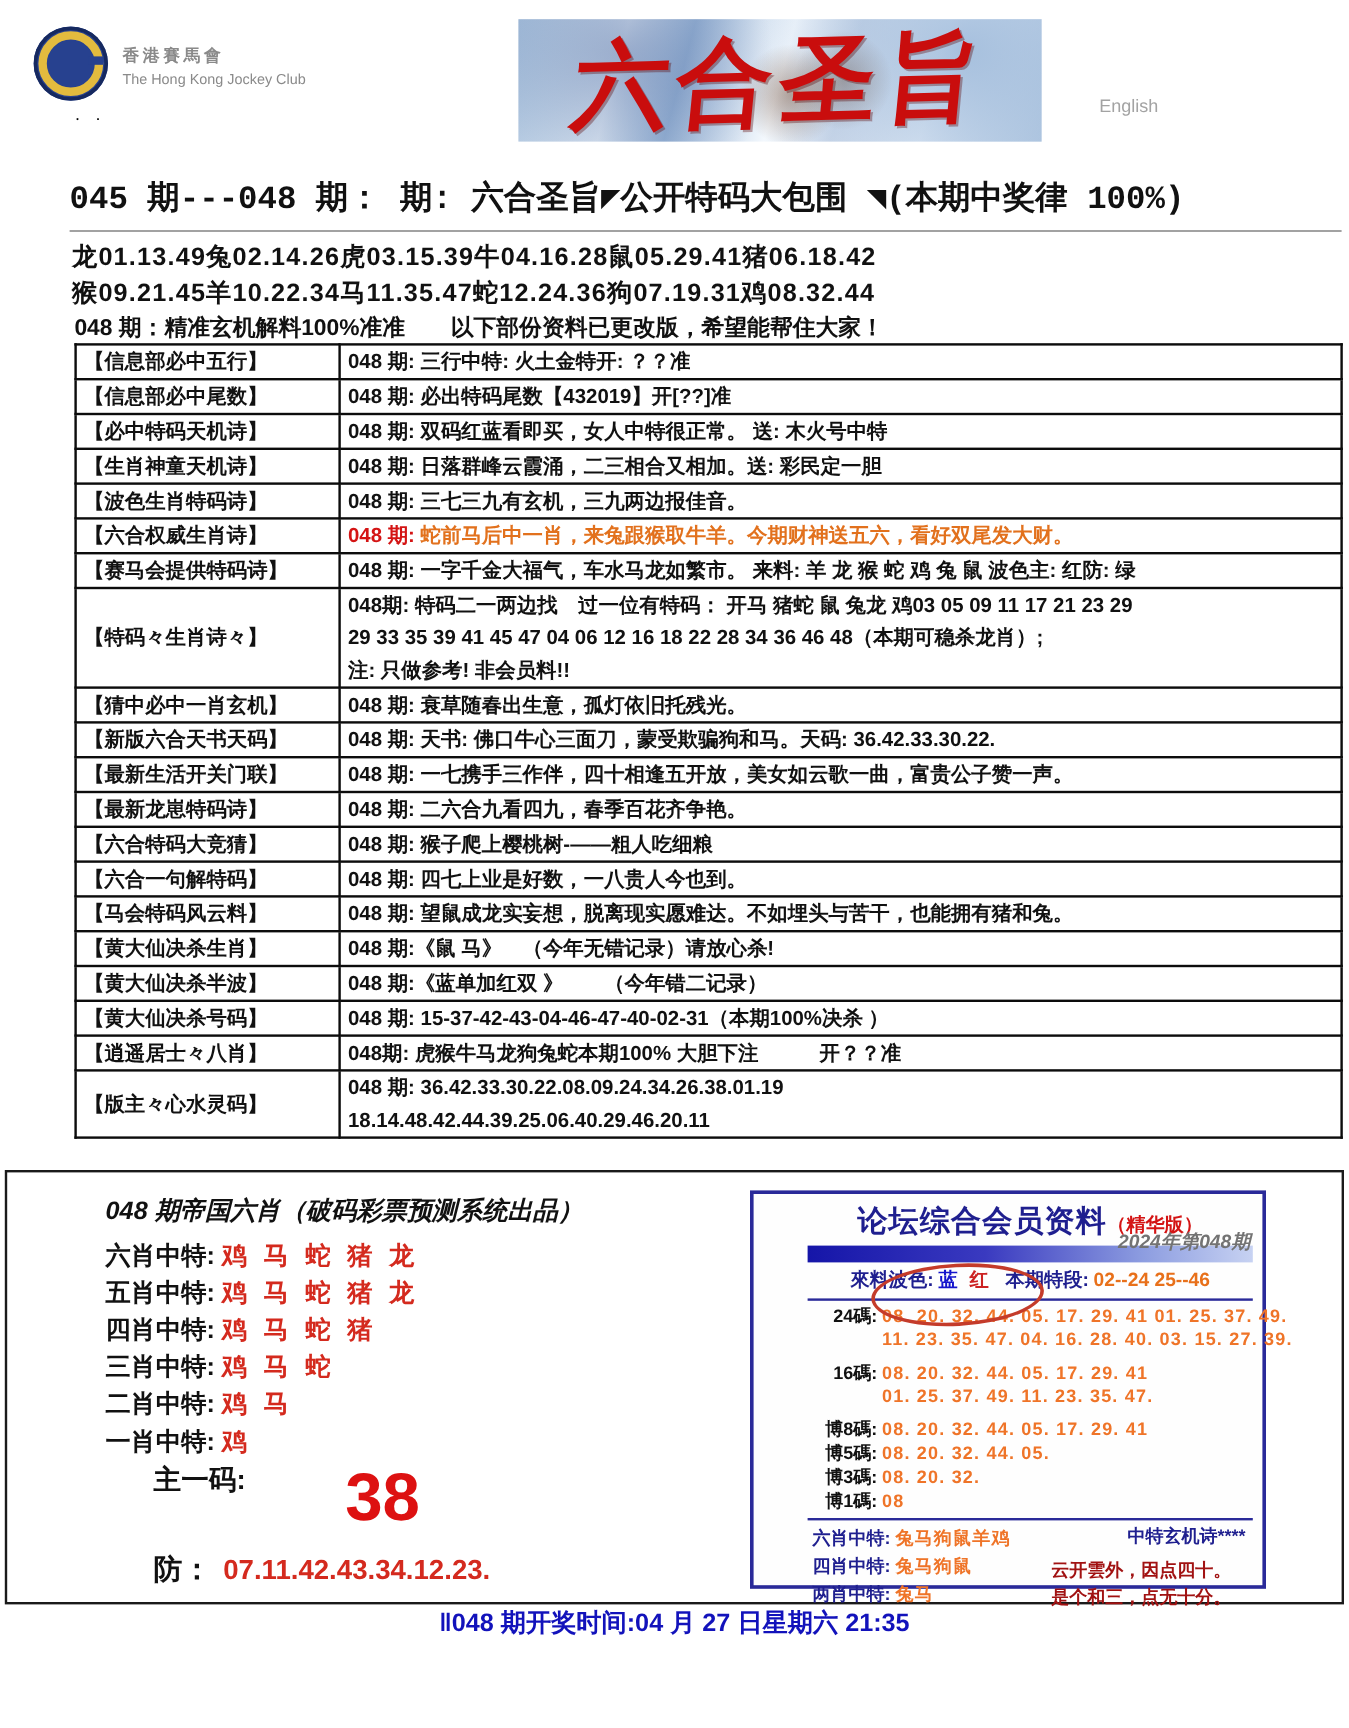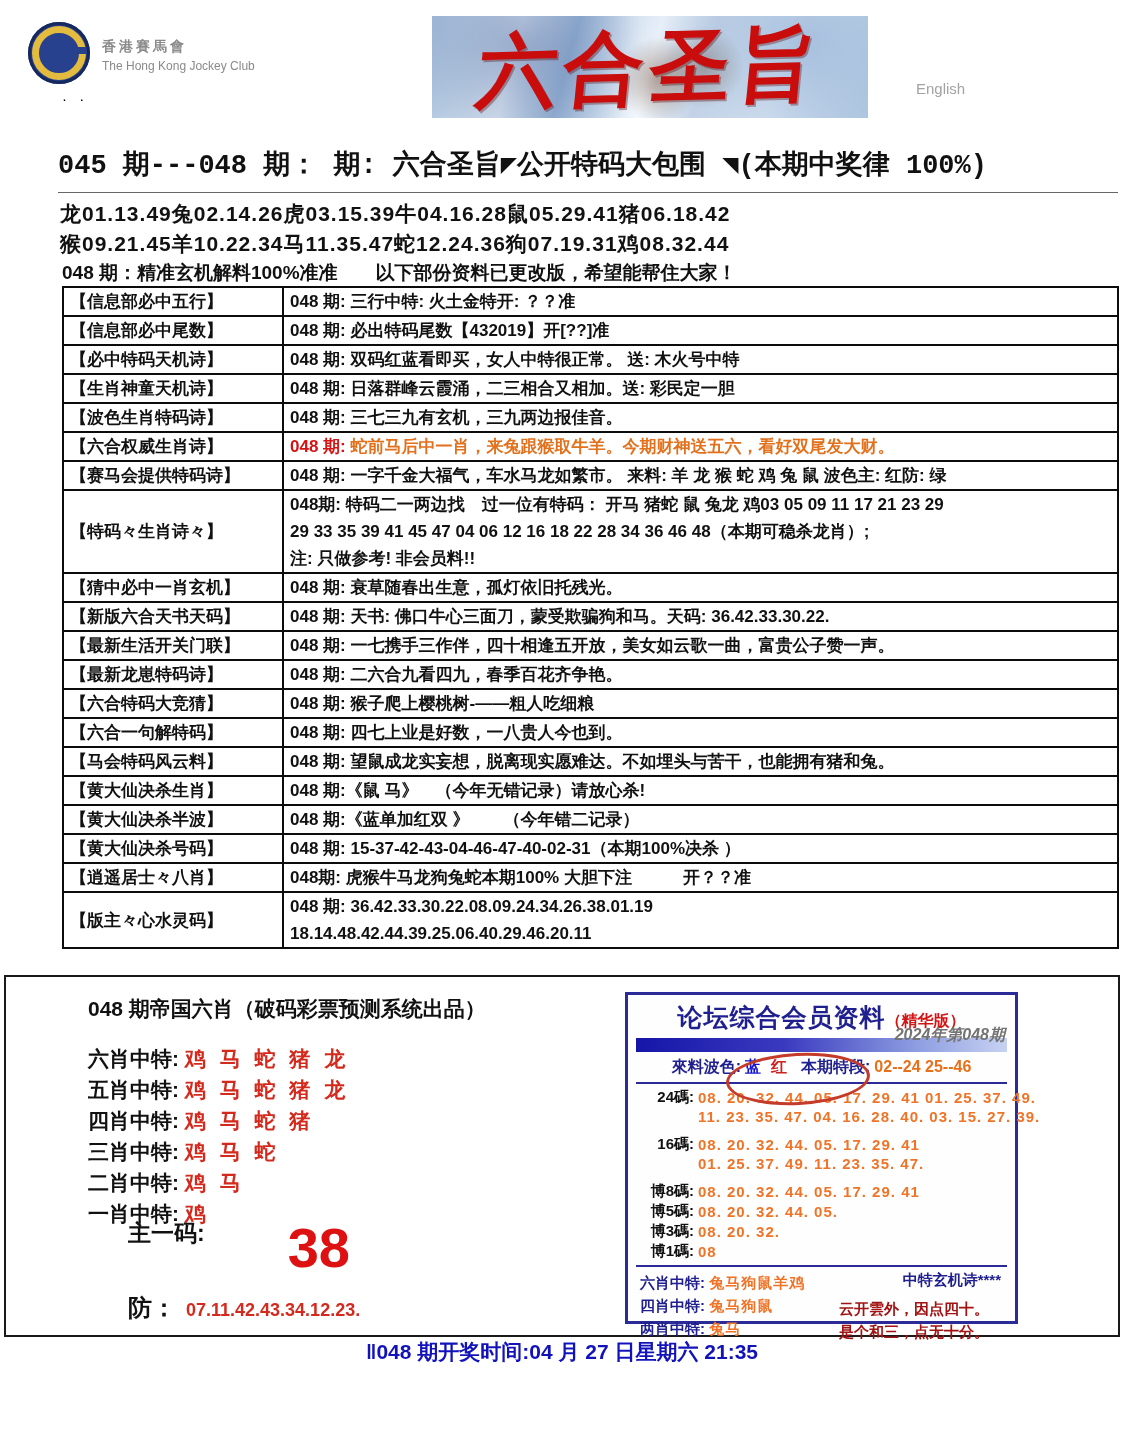--- a/index.html
+++ b/index.html
@@ -41,31 +41,31 @@
   td.lbl{width:206px;font-size:18px;white-space:nowrap;}
   td.val div{line-height:27px;white-space:nowrap;overflow:hidden;}
   .pre-red{color:#d41414;}
   .txt-orange{color:#e2711d;}
 
   
   .bigbox{left:4px;top:975px;width:1112px;height:358px;border:2px solid #1a1a1a;}
 
   
   .empire{left:88px;top:995px;width:500px;}
-  .empire-title{font-size:21px;font-weight:bold;margin-bottom:20px;white-space:nowrap;}
+  .empire-title{font-size:21px;font-weight:bold;margin-bottom:8px;white-space:nowrap;font-style:italic;}
   .eline{font-size:21px;font-weight:bold;line-height:31px;white-space:nowrap;}
   .red-val{color:#d42a1e;letter-spacing:4px;}
   .maincode{left:128px;top:1218px;display:flex;align-items:flex-start;gap:13px;}
   .maincode-label{font-size:23px;font-weight:bold;}
   .maincode-value{font-size:56px;font-weight:bold;color:#dd1111;margin-left:70px;line-height:60px;}
   .guard{left:128px;top:1292px;font-size:24px;font-weight:bold;white-space:nowrap;}
-  .guard-val{color:#d42a1e;margin-left:10px;font-size:18px;}
-
-  
-  .forum{left:625px;top:992px;width:387px;height:326px;border:3px solid #2a2a99;background:#fefefe;}
+  .guard-val{color:#d42a1e;margin-left:10px;font-size:23px;}
+
+  
+  .forum{left:625px;top:992px;width:387px;height:326px;border:3px solid #2a2a99;background:#fefefe;padding-left:37px;}
   .forum-title-row{text-align:center;margin-top:6px;white-space:nowrap;}
   .forum-title{color:#1f1f8f;font-size:25px;font-weight:bold;letter-spacing:1px;}
   .forum-title-suffix{color:#d41414;font-size:16px;font-weight:bold;}
   .forum-bar{margin:4px 8px 0 8px;height:14px;background:linear-gradient(90deg,#1515a8 0%,#3a3ac0 40%,#8c9ce0 75%,#c7d2f2 100%);}
   .forum-issue{position:absolute;right:10px;top:30px;color:#737373;font-size:16px;font-weight:bold;font-style:italic;}
   .wave-line{margin-top:5px;text-align:center;font-size:16px;font-weight:bold;white-space:nowrap;}
   .navy{color:#1f1f8f;}
   .wave-blue{color:#1515cc;margin:0 10px 0 4px;}
   .wave-red{color:#cc2222;margin-right:14px;}
   .range-val{color:#e8701a;margin-left:4px;}

